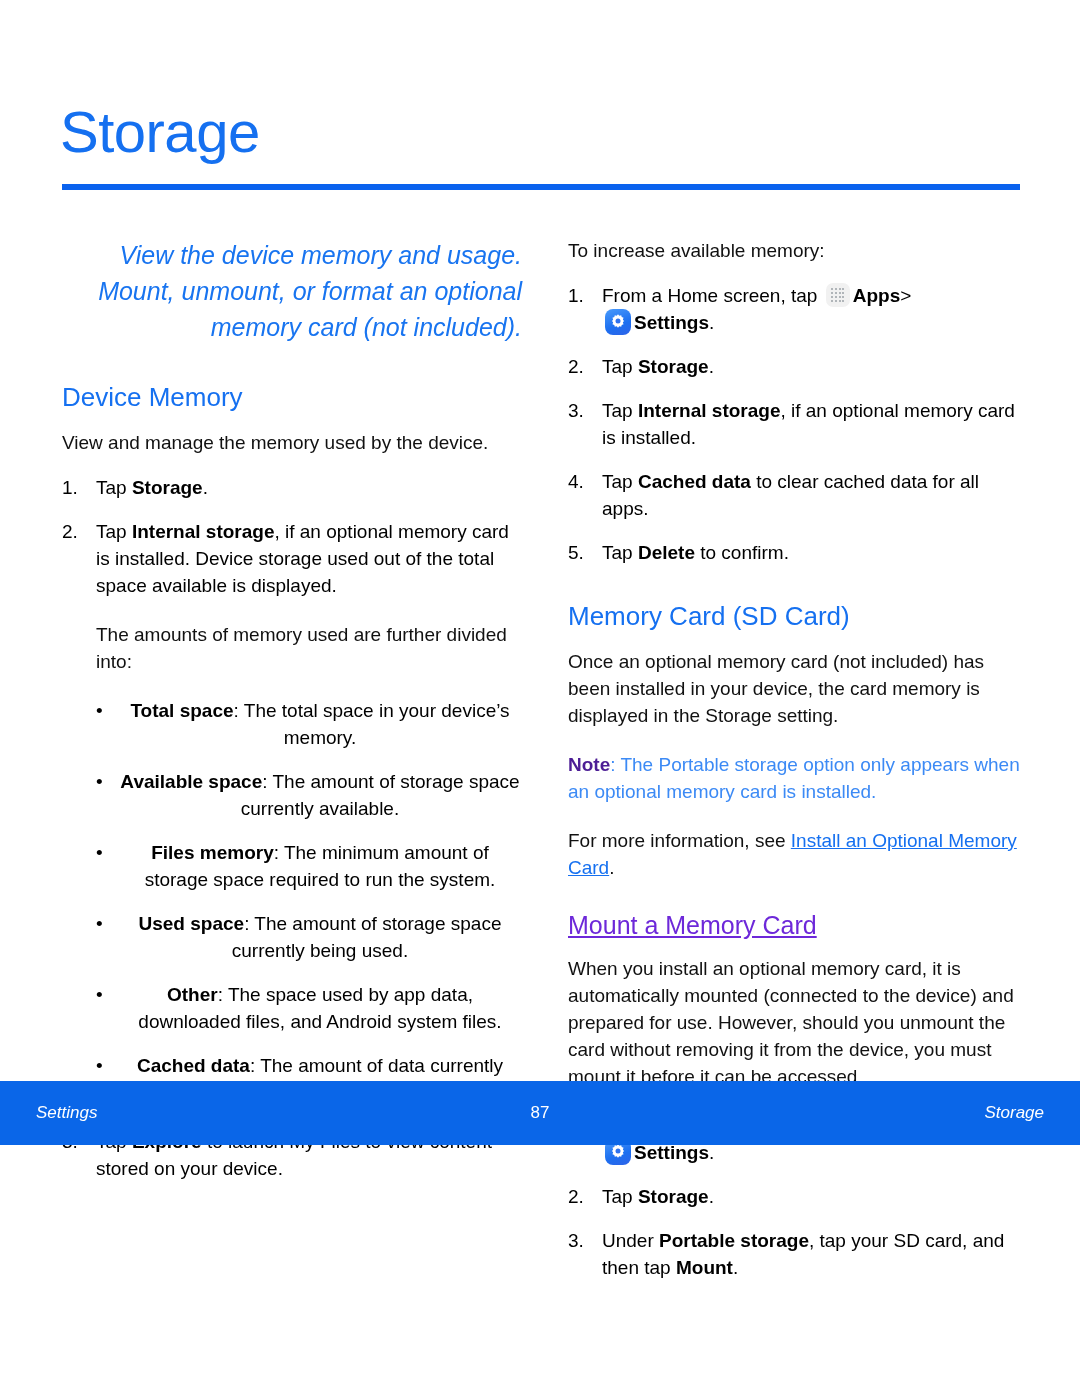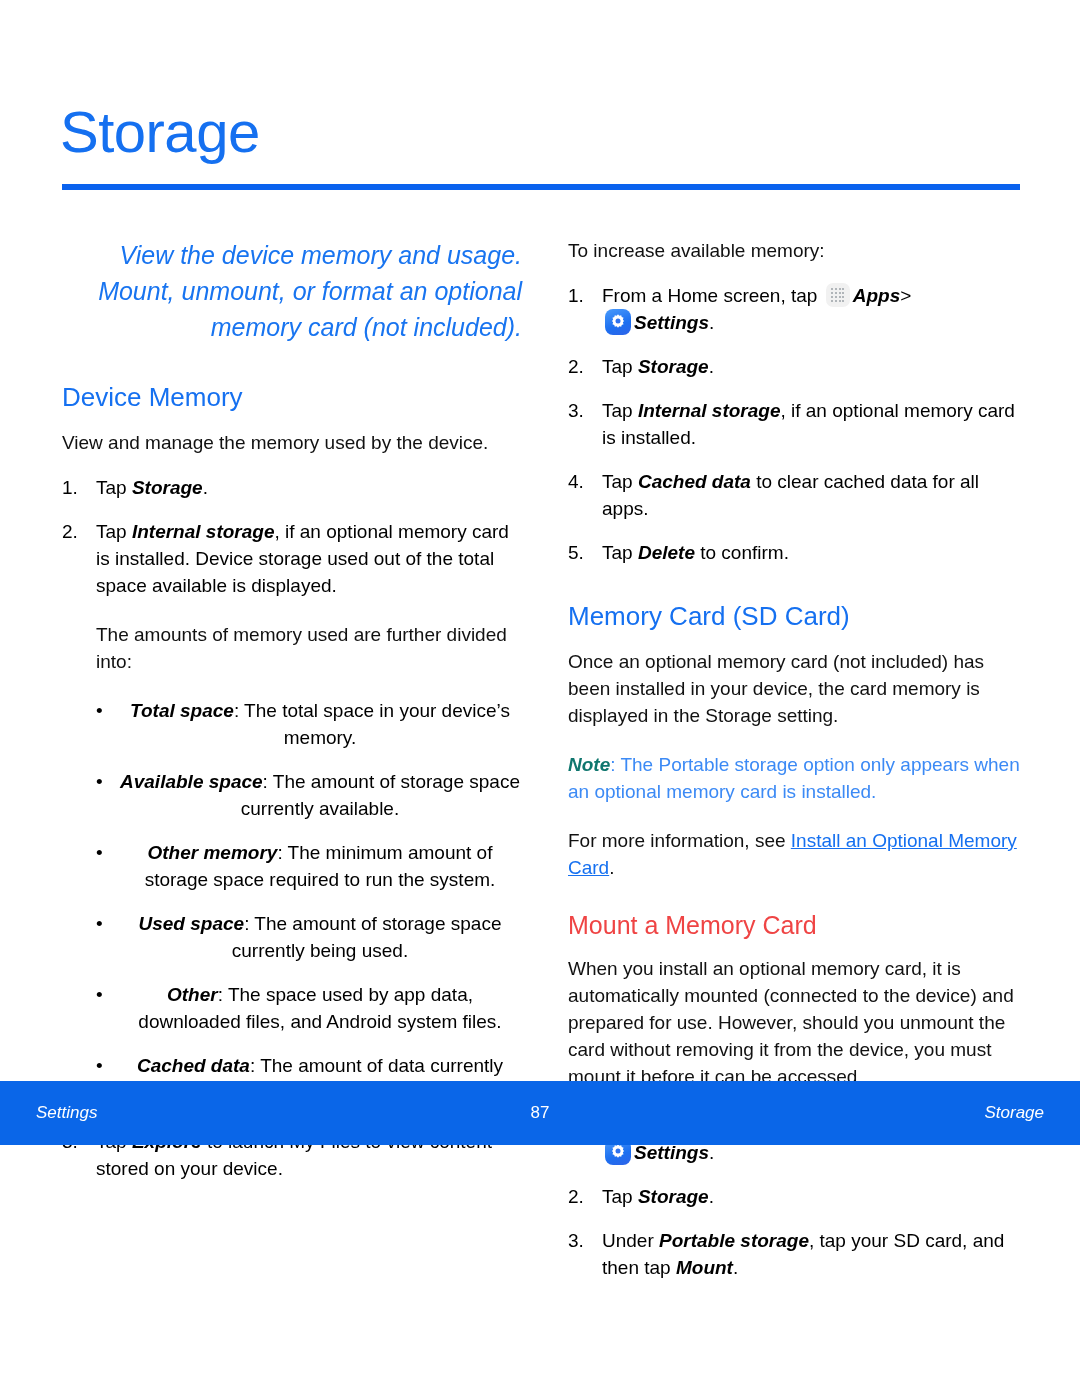--- a/index.html
+++ b/index.html
@@ -69,38 +69,39 @@
     font-size: 26px;
     line-height: 36px;
     font-weight: 400;
     color: #1570F0;
     margin: 0 0 14px 0;
   }
   h3.subsection {
     font-size: 25px;
     line-height: 32px;
     font-weight: 400;
-    color: #ef4444;
+    color: #6d28d9;
     margin: 0 0 14px 0;
+    text-decoration: underline;
   }
   p.body {
     font-size: 19px;
     line-height: 27px;
     margin: 0 0 22px 0;
     color: #111111;
   }
   p.body.tight { margin-bottom: 18px; }
 
   .note {
     font-size: 19px;
     line-height: 27px;
     margin: 0 0 22px 0;
     color: #3C8AF5;
   }
-  .note b { color: #0f766e; font-weight: bold; }
+  .note b { color: #4c1d95; font-weight: bold; }
 
   a.doclink {
     color: #1570F0;
     text-decoration: underline;
   }
 
   
   ol.steps {
     list-style: none;
     margin: 0 0 22px 0;
@@ -144,21 +145,21 @@
     left: 0;
     top: 0;
     font-size: 19px;
     line-height: 27px;
   }
 
   .inset {
     padding-left: 34px;
   }
 
-  b, strong { font-weight: bold; font-style: italic; }
+  b, strong { font-weight: bold; }
 
   
   .icon-inline {
     display: inline-block;
     vertical-align: -5px;
     margin: 0 3px;
   }
   .apps-icon {
     width: 24px;
     height: 24px;
@@ -240,21 +241,21 @@
       <li>
         <span class="num">2.</span><span>Tap </span><b>Internal storage</b><span>, if an optional memory card is installed. Device storage used out of the total space available is displayed.</span>
       </li>
     </ol>
 
     <p class="body inset">The amounts of memory used are further divided into:</p>
 
     <ul class="bullets">
       <li><b>Total space</b><span>: The total space in your device’s memory.</span></li>
       <li><b>Available space</b><span>: The amount of storage space currently available.</span></li>
-      <li><b>Other memory</b><span>: The minimum amount of storage space required to run the system.</span></li>
+      <li><b>Files memory</b><span>: The minimum amount of storage space required to run the system.</span></li>
       <li><b>Used space</b><span>: The amount of storage space currently being used.</span></li>
       <li><b>Other</b><span>: The space used by app data, downloaded files, and Android system files.</span></li>
       <li><b>Cached data</b><span>: The amount of data currently cached.</span></li>
     </ul>
 
     <ol class="steps">
       <li>
         <span class="num">3.</span><span>Tap </span><b>Explore</b><span> to launch My Files to view content stored on your device.</span>
       </li>
     </ol>

